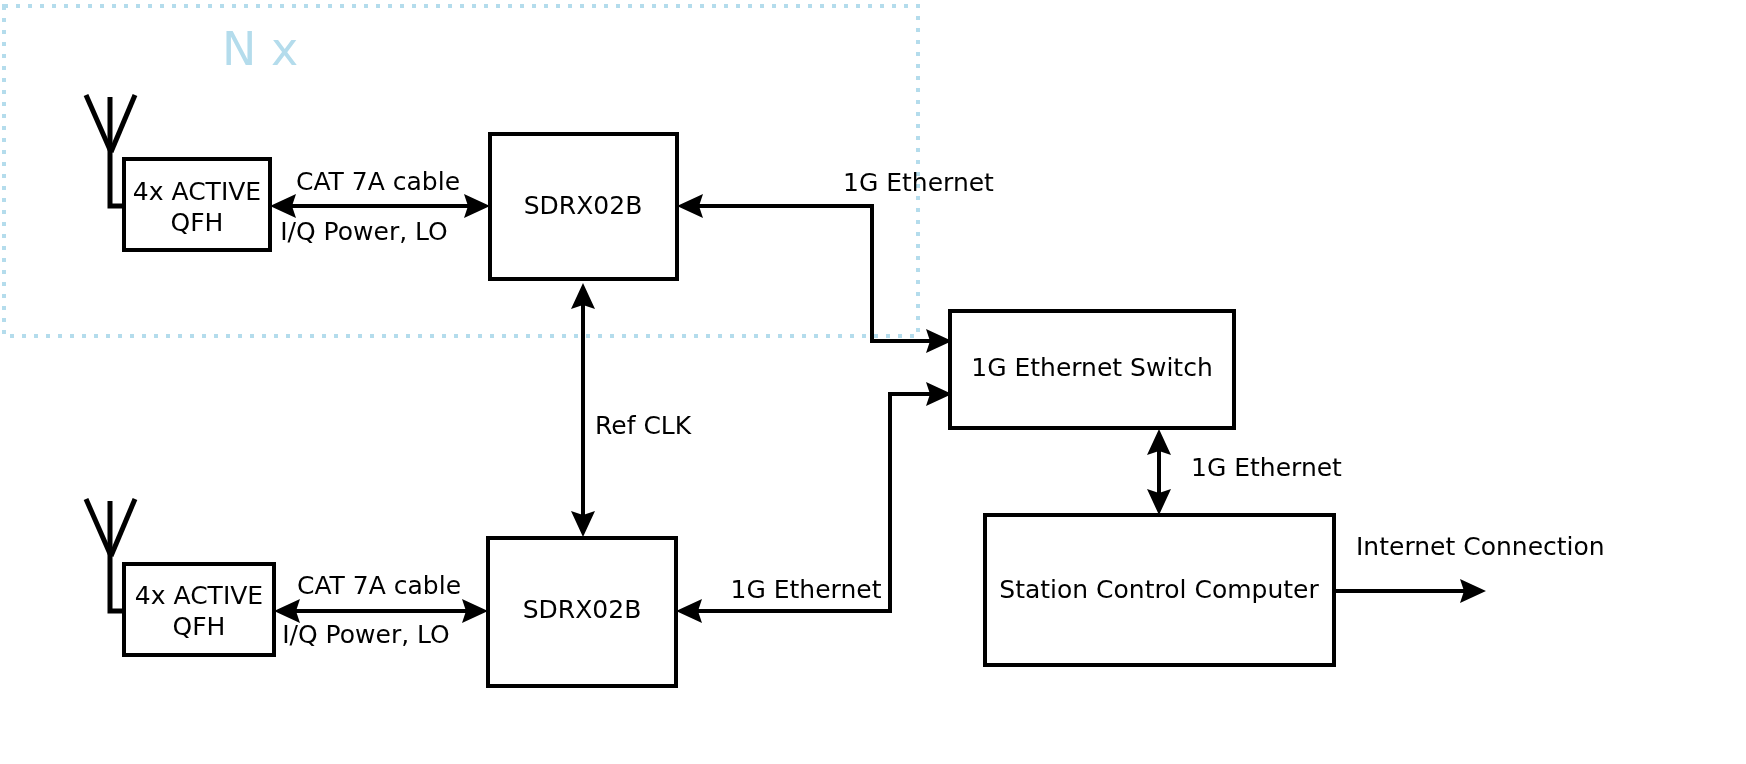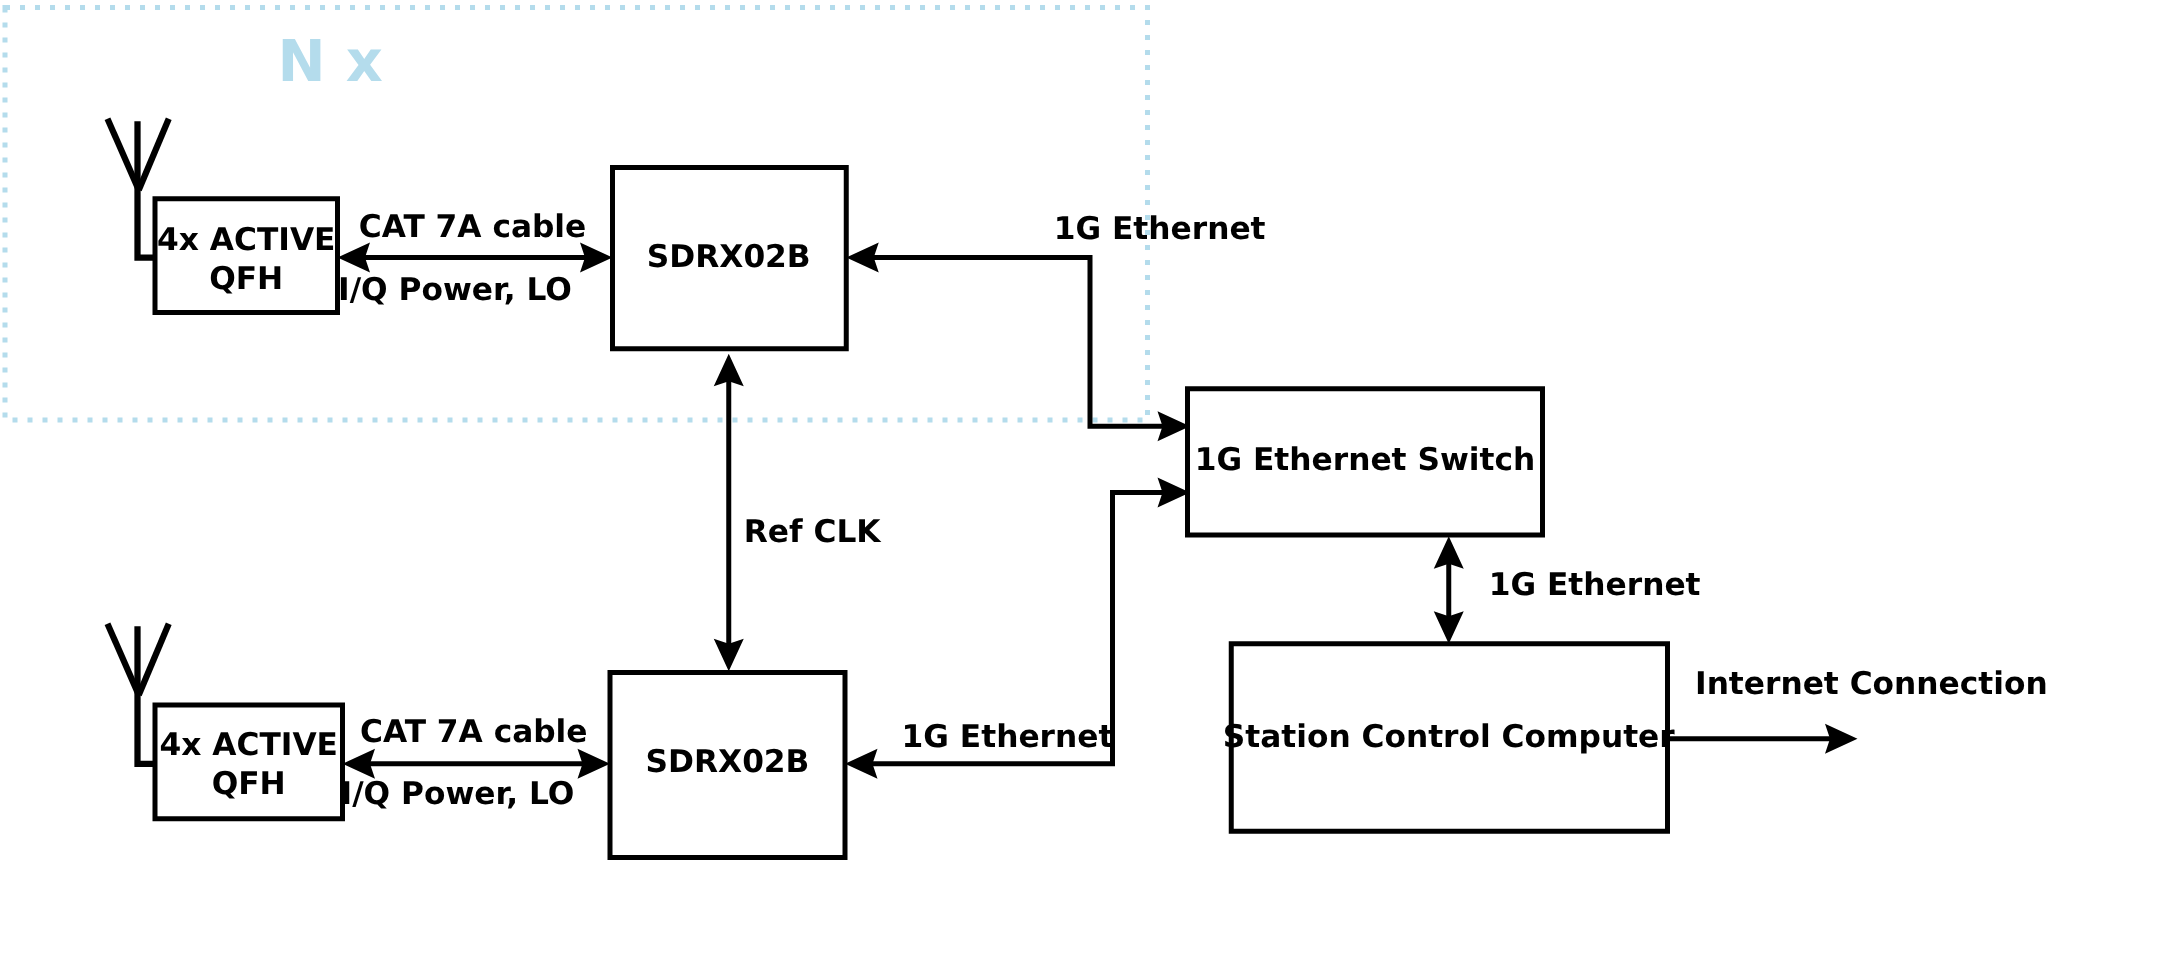--- a/index.html
+++ b/index.html
@@ -12,21 +12,20 @@
     width: 1746px;
     height: 764px;
     overflow: hidden;
     font-family: "DejaVu Sans", "Liberation Sans", sans-serif;
   }
   #diagram-root {
     position: relative;
     width: 1746px;
     height: 656px;
     background: #ffffff;
-    font-weight: bold;
   }
   svg#diagram-svg {
     position: absolute;
     top: 0;
     left: 0;
     width: 1746px;
     height: 764px;
     display: block;
   }
   .box-rect {

